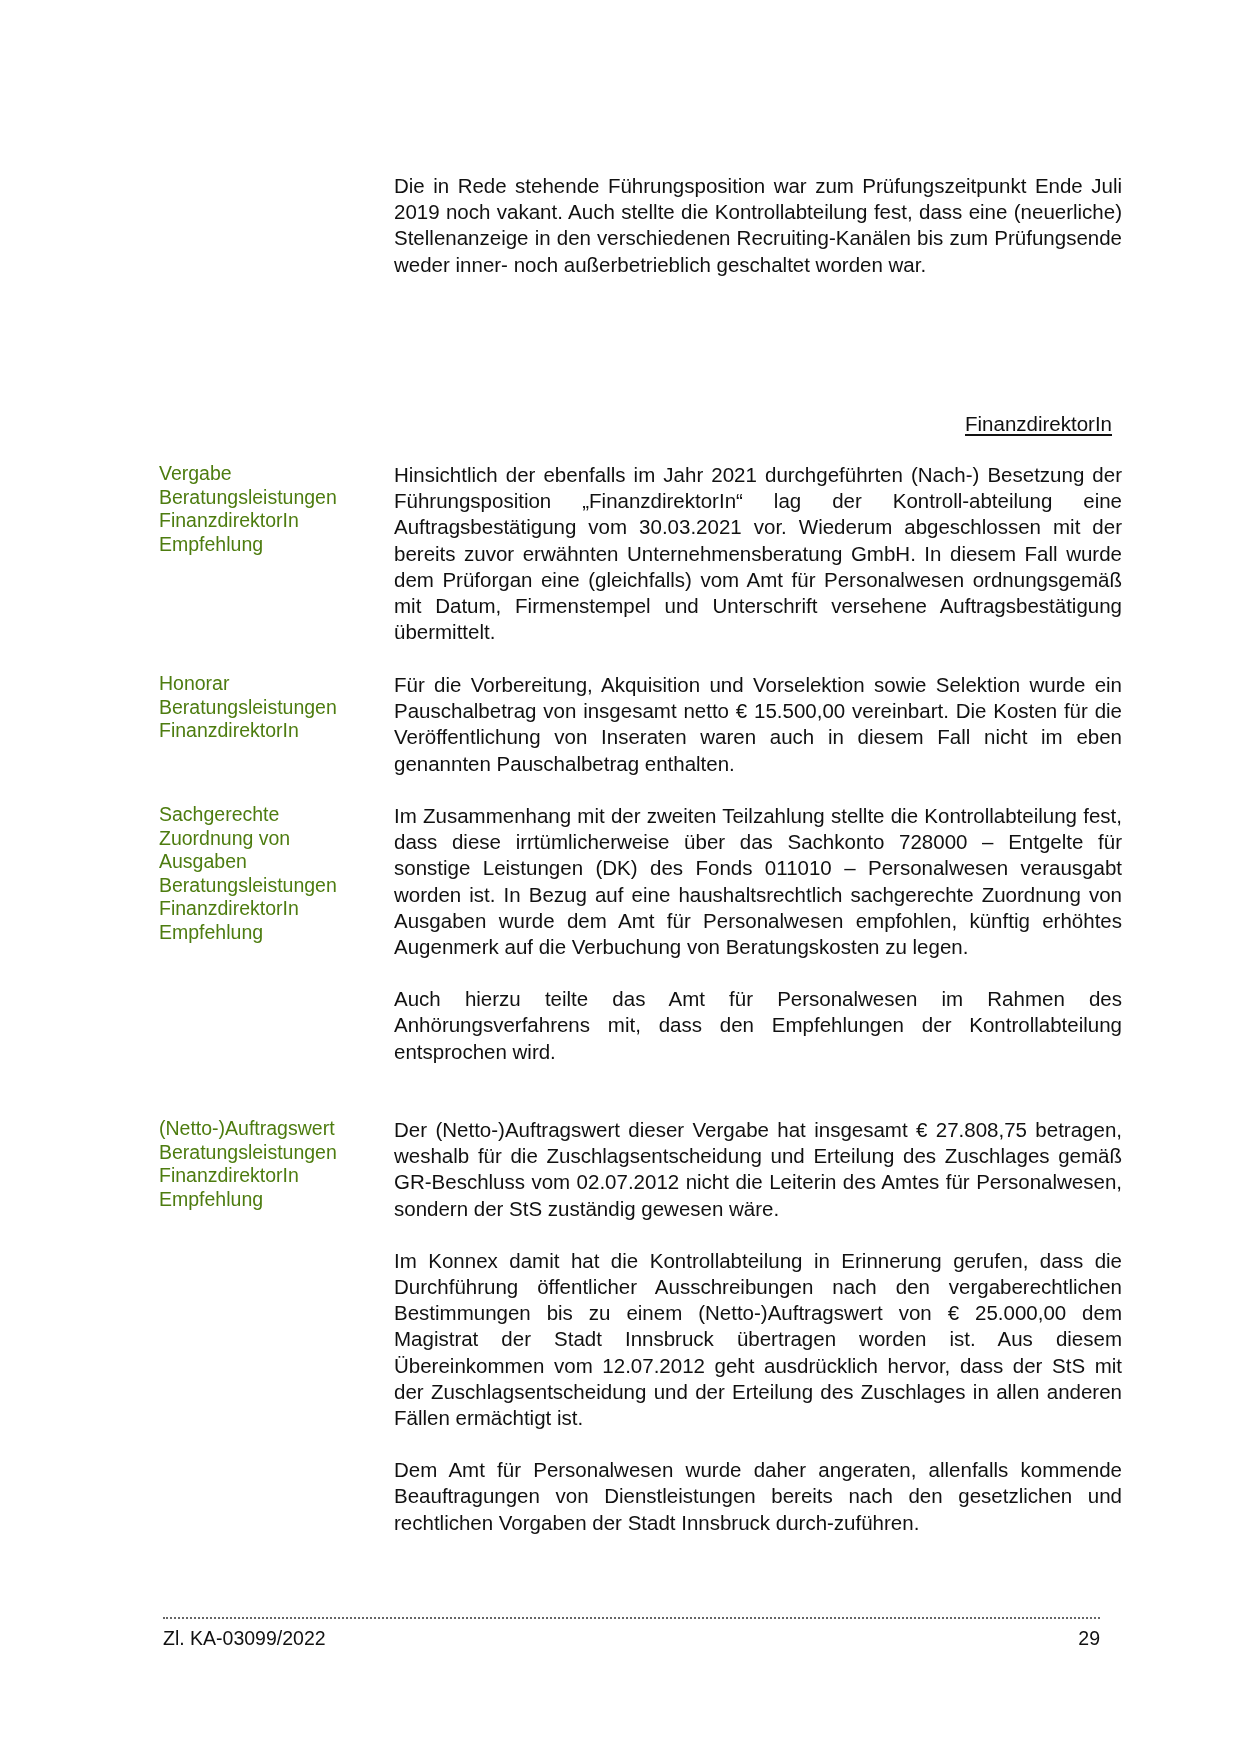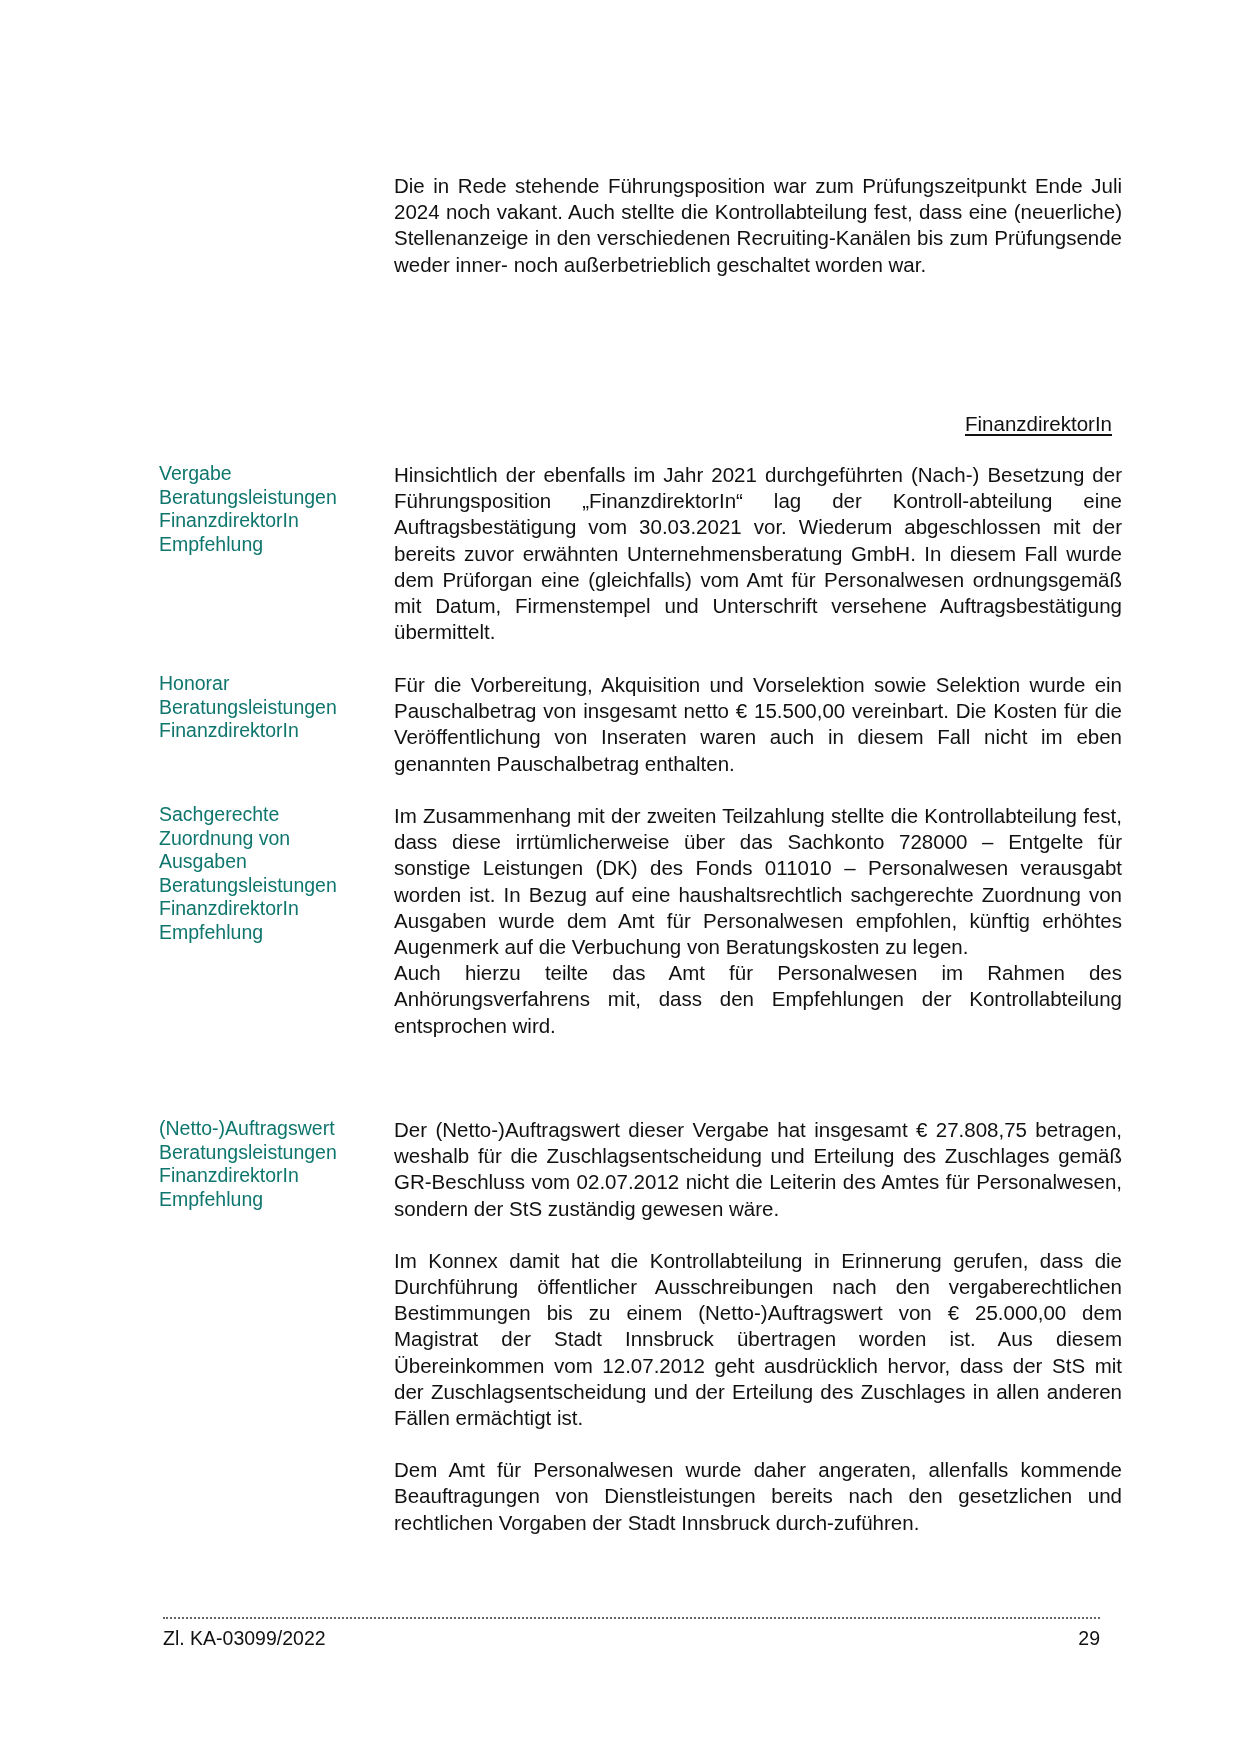--- a/index.html
+++ b/index.html
@@ -1,19 +1,19 @@
 <!DOCTYPE html>
 <html><head>
 <meta charset="utf-8">
 <style>
   html, body { margin: 0; padding: 0; background: #ffffff; }
   body { width: 1241px; height: 1754px; position: relative; overflow: hidden;
          font-family: "Liberation Sans", sans-serif; color: #111111; }
   .page { position: absolute; left: 0; top: 0; width: 1241px; height: 1754px; }
-  .margin-note { position: absolute; left: 159px; width: 210px; color: #0f766e;
+  .margin-note { position: absolute; left: 159px; width: 210px; color: #4d7c0f;
                  font-size: 19.5px; line-height: 23.5px; }
   .margin-note span { display: block; }
   .body-text { position: absolute; left: 394px; width: 728px; font-size: 20.5px;
                line-height: 26.2px; text-align: justify; }
   .body-text p { margin: 0; }
   .subheading { position: absolute; left: 394px; width: 718px; text-align: right;
                 font-size: 20.5px; line-height: 26px; }
   .subheading span { text-decoration: underline; text-underline-offset: 3px; }
   .footer-rule { position: absolute; left: 163px; top: 1617px; width: 937px; height: 0;
                  border-top: 2px dotted #666666; }
@@ -22,21 +22,21 @@
   .footer .left { position: absolute; left: 0; }
   .footer .center { position: absolute; left: 279px; }
   .footer .right { position: absolute; right: 0; }
 </style>
 </head>
 <body>
 
 <div class="page">
 
   <div class="body-text" style="top:147px;">
-    <p style="margin-top:26px;">Die in Rede stehende Führungsposition war zum Prüfungszeitpunkt Ende Juli 2024 noch vakant. Auch stellte die Kontrollabteilung fest, dass eine (neuerliche) Stellenanzeige in den verschiedenen Recruiting-Kanälen bis zum Prüfungsende weder inner- noch außerbetrieblich geschaltet worden war.</p>
+    <p style="margin-top:26px;">Die in Rede stehende Führungsposition war zum Prüfungszeitpunkt Ende Juli 2019 noch vakant. Auch stellte die Kontrollabteilung fest, dass eine (neuerliche) Stellenanzeige in den verschiedenen Recruiting-Kanälen bis zum Prüfungsende weder inner- noch außerbetrieblich geschaltet worden war.</p>
   </div>
 
   <div class="subheading" style="top:411px;">
     <span>FinanzdirektorIn</span>
   </div>
 
   <div class="margin-note" style="top:462px;">
     <span>Vergabe</span>
     <span>Beratungsleistungen</span>
     <span>FinanzdirektorIn</span>
@@ -58,21 +58,21 @@
   <div class="margin-note" style="top:803px;">
     <span>Sachgerechte</span>
     <span>Zuordnung von</span>
     <span>Ausgaben</span>
     <span>Beratungsleistungen</span>
     <span>FinanzdirektorIn</span>
     <span>Empfehlung</span>
   </div>
   <div class="body-text" style="top:803px;">
     <p>Im Zusammenhang mit der zweiten Teilzahlung stellte die Kontrollabteilung fest, dass diese irrtümlicherweise über das Sachkonto 728000 – Entgelte für sonstige Leistungen (DK) des Fonds 011010 – Personalwesen verausgabt worden ist. In Bezug auf eine haushaltsrechtlich sachgerechte Zuordnung von Ausgaben wurde dem Amt für Personalwesen empfohlen, künftig erhöhtes Augenmerk auf die Verbuchung von Beratungskosten zu legen.</p>
-    <p style="">Auch hierzu teilte das Amt für Personalwesen im Rahmen des Anhörungsverfahrens mit, dass den Empfehlungen der Kontrollabteilung entsprochen wird.</p>
+    <p style="margin-top:26px;">Auch hierzu teilte das Amt für Personalwesen im Rahmen des Anhörungsverfahrens mit, dass den Empfehlungen der Kontrollabteilung entsprochen wird.</p>
   </div>
 
   <div class="margin-note" style="top:1117px;">
     <span>(Netto-)Auftragswert</span>
     <span>Beratungsleistungen</span>
     <span>FinanzdirektorIn</span>
     <span>Empfehlung</span>
   </div>
   <div class="body-text" style="top:1117px;">
     <p>Der (Netto-)Auftragswert dieser Vergabe hat insgesamt € 27.808,75 betragen, weshalb für die Zuschlagsentscheidung und Erteilung des Zuschlages gemäß GR-Beschluss vom 02.07.2012 nicht die Leiterin des Amtes für Personalwesen, sondern der StS zuständig gewesen wäre.</p>

